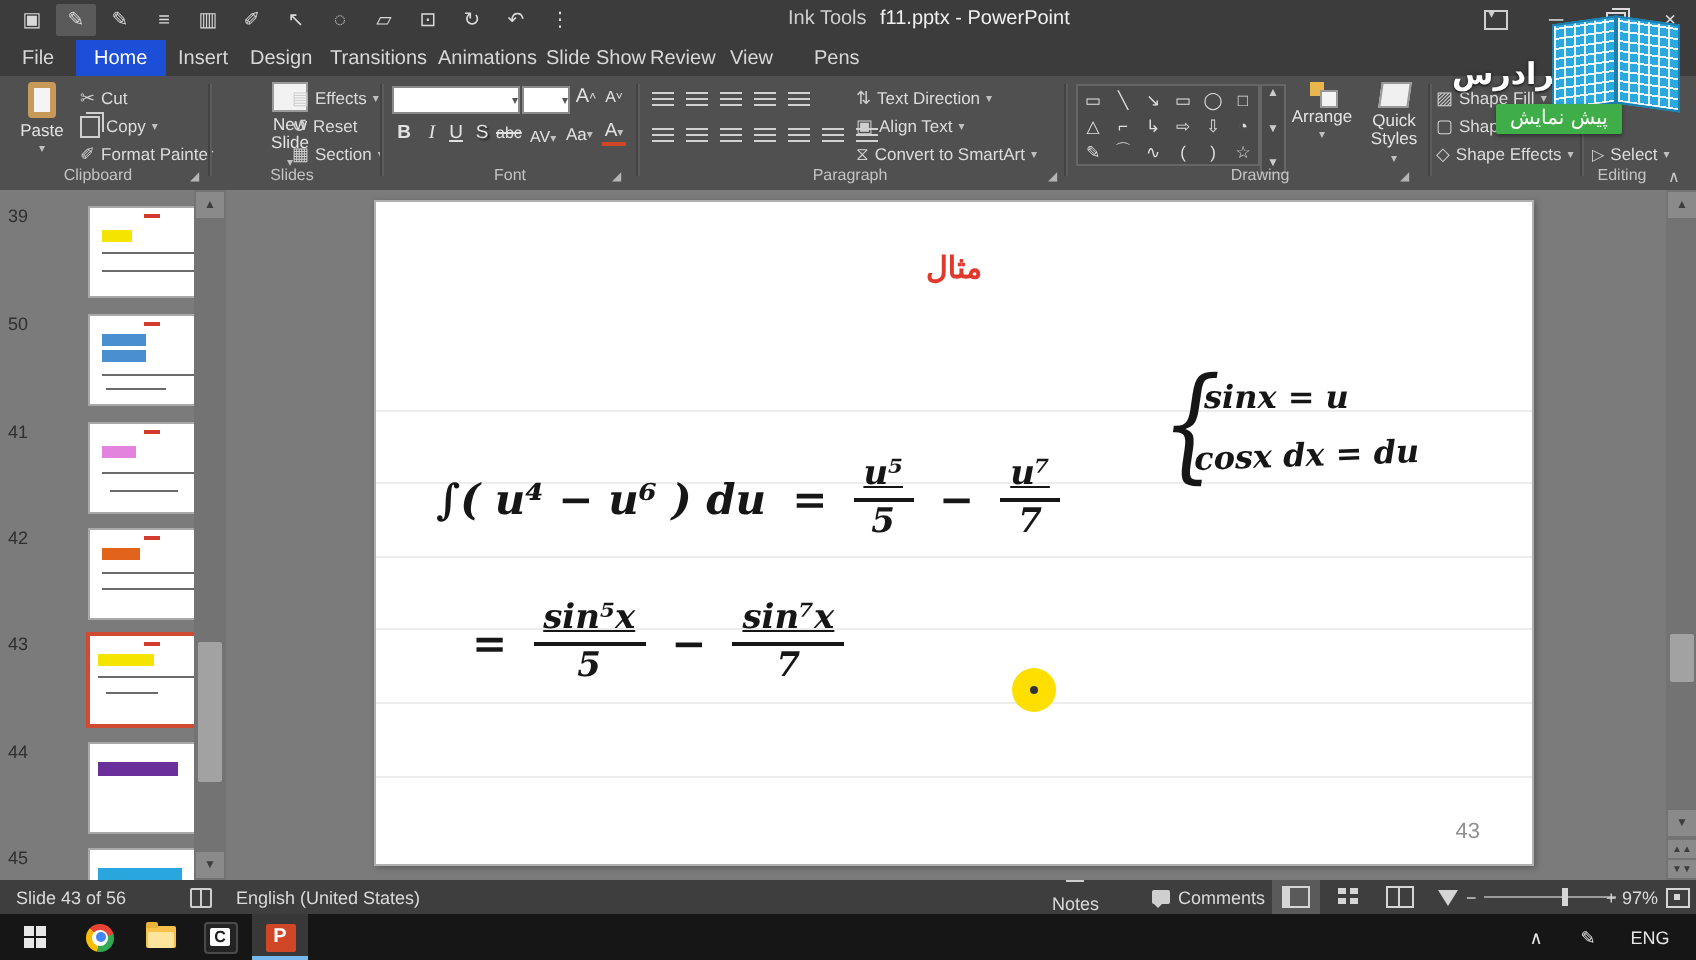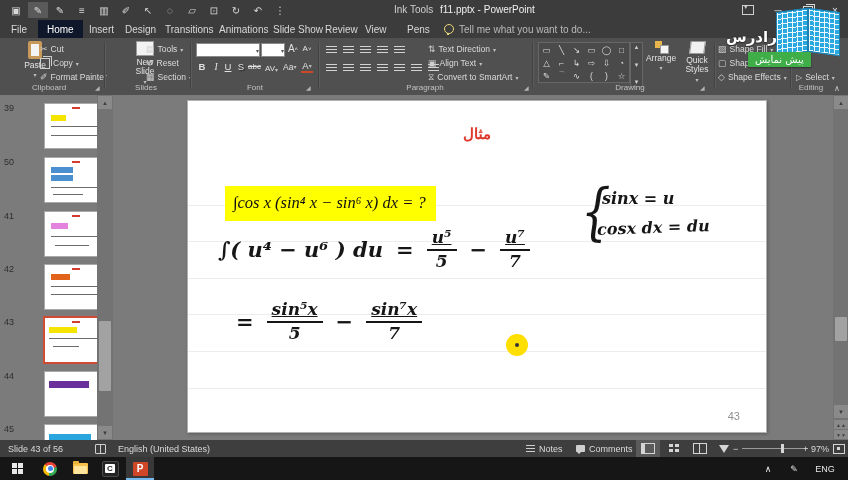--- a/index.html
+++ b/index.html
@@ -18,21 +18,21 @@
           color:#e0e0e0;font-size:10px;}
   .restore-glyph{width:8px;height:7px;border:1px solid #dcdcdc;position:relative;}
   .restore-glyph::before{content:"";position:absolute;left:2px;top:-3px;width:8px;height:7px;
           border:1px solid #dcdcdc;border-left:none;border-bottom:none;}
   .ribbonopt-glyph{width:10px;height:8px;border:1px solid #cfcfcf;position:relative;}
   .ribbonopt-glyph::after{content:"▾";position:absolute;left:1px;top:-3px;font-size:7px;color:#cfcfcf;}
   
   #tabrow{left:0;top:20px;width:848px;height:18px;background:#3c3c3c;color:#d8d8d8;}
   .tab{position:absolute;top:0;height:18px;display:flex;align-items:center;justify-content:center;
        font-size:10px;color:#d8d8d8;padding:0 9px;}
-  .tab.active{background:#0f172a;color:#ffffff;}
+  .tab.active{background:#1d4ed8;color:#ffffff;}
   .tellme{position:absolute;display:flex;align-items:center;gap:5px;font-size:10px;color:#b9b9b9;}
   .bulb{width:8px;height:8px;border:1px solid #e8d87a;border-radius:50%;position:relative;}
   .bulb::after{content:"";position:absolute;left:2px;top:8px;width:2px;height:2px;background:#e8d87a;}
   
   #ribbon{left:0;top:38px;width:848px;height:57px;background:#505050;border-bottom:1px solid #393939;}
   .gsep{position:absolute;top:4px;height:46px;width:1px;background:#434343;border-right:1px solid #5c5c5c;}
   .glabel{position:absolute;top:45px;font-size:8px;color:#c3c3c3;text-align:center;}
   .launcher{position:absolute;top:46px;font-size:6px;color:#b5b5b5;}
   .bigbtn{position:absolute;top:3px;display:flex;flex-direction:column;align-items:center;
           justify-content:flex-start;color:#e3e3e3;font-size:8.5px;gap:2px;text-align:center;line-height:1.1;}
@@ -194,30 +194,26 @@
     <div class="tab" style="left:2px;">File</div>
     <div class="tab active" style="left:38px;">Home</div>
     <div class="tab" style="left:80px;">Insert</div>
     <div class="tab" style="left:116px;">Design</div>
     <div class="tab" style="left:156px;">Transitions</div>
     <div class="tab" style="left:210px;">Animations</div>
     <div class="tab" style="left:264px;">Slide Show</div>
     <div class="tab" style="left:316px;">Review</div>
     <div class="tab" style="left:356px;">View</div>
     <div class="tab" style="left:398px;">Pens</div>
-    <div class="tellme" style="left:444px;top:0;height:18px;">
-      <span class="bulb"></span>
-      <span>Tell me what you want to do...</span>
-    </div>
     <span class="abs" style="left:806px;top:4px;font-size:10px;color:#d8d8d8;">Share</span>
   </div>
 
   <div id="ribbon" class="abs">
 
-    <div class="bigbtn" style="left:20px;width:30px;">
+    <div class="bigbtn" style="left:6px;width:30px;">
       <span class="paste-icon"></span>
       <span>Paste</span>
       <span class="caret"></span>
     </div>
     <div class="smallbtn" style="left:40px;top:5px;">
       <span class="icon8">✂</span>
       <span>Cut</span>
     </div>
     <div class="smallbtn" style="left:40px;top:19px;">
       <span class="copy-icon"></span>
@@ -232,21 +228,21 @@
     <span class="launcher" style="left:95px;">◢</span>
     <div class="gsep" style="left:104px;"></div>
 
     <div class="bigbtn" style="left:128px;width:34px;">
       <span class="newslide-icon"></span>
       <span>New Slide</span>
       <span class="caret"></span>
     </div>
     <div class="smallbtn" style="left:146px;top:5px;">
       <span class="icon8">▤</span>
-      <span>Tools</span>
+      <span>Effects</span>
       <span class="caret"></span>
     </div>
     <div class="smallbtn" style="left:146px;top:19px;">
       <span class="icon8">↺</span>
       <span>Reset</span>
     </div>
     <div class="smallbtn" style="left:146px;top:33px;">
       <span class="icon8">▦</span>
       <span>Section</span>
       <span class="caret"></span>
@@ -455,21 +451,20 @@
     <div id="slide">
       <div class="rule" style="top:104px;"></div>
       <div class="rule" style="top:140px;"></div>
       <div class="rule" style="top:177px;"></div>
       <div class="rule" style="top:213px;"></div>
       <div class="rule" style="top:250px;"></div>
       <div class="rule" style="top:287px;"></div>
 
       <div class="slide-title" dir="rtl">مثال</div>
 
-      <div class="eqbox">∫cos x (sin⁴ x − sin⁶ x) dx = ?</div>
 
       <span class="sub-brace hw">{</span>
       <span class="abs hw sub1">sinx = u</span>
       <span class="abs hw sub2">cosx dx = du</span>
 
       <div class="workrow hw" style="left:30px;top:128px;">
         <span>∫( u⁴ − u⁶ ) du</span>
         <span>=</span>
         <span class="frac">
           <span class="num">u⁵</span>
@@ -511,21 +506,21 @@
   <div id="statusbar" class="abs">
     <div class="sb-item" style="left:8px;">
       <span>Slide 43 of 56</span>
     </div>
     <div class="sb-item" style="left:95px;">
       <span class="proof-icon"></span>
     </div>
     <div class="sb-item" style="left:118px;">
       <span>English (United States)</span>
     </div>
-    <div class="sb-item" style="left:526px;">
+    <div class="sb-item" style="left:526px;flex-direction:column;">
       <span class="notes-icon"></span>
       <span>Notes</span>
     </div>
     <div class="sb-item" style="left:576px;">
       <span class="comment-icon"></span>
       <span>Comments</span>
     </div>
     <div class="vbtn active" style="left:636px;">
         <span class="vn-icon"></span>
       </div>

